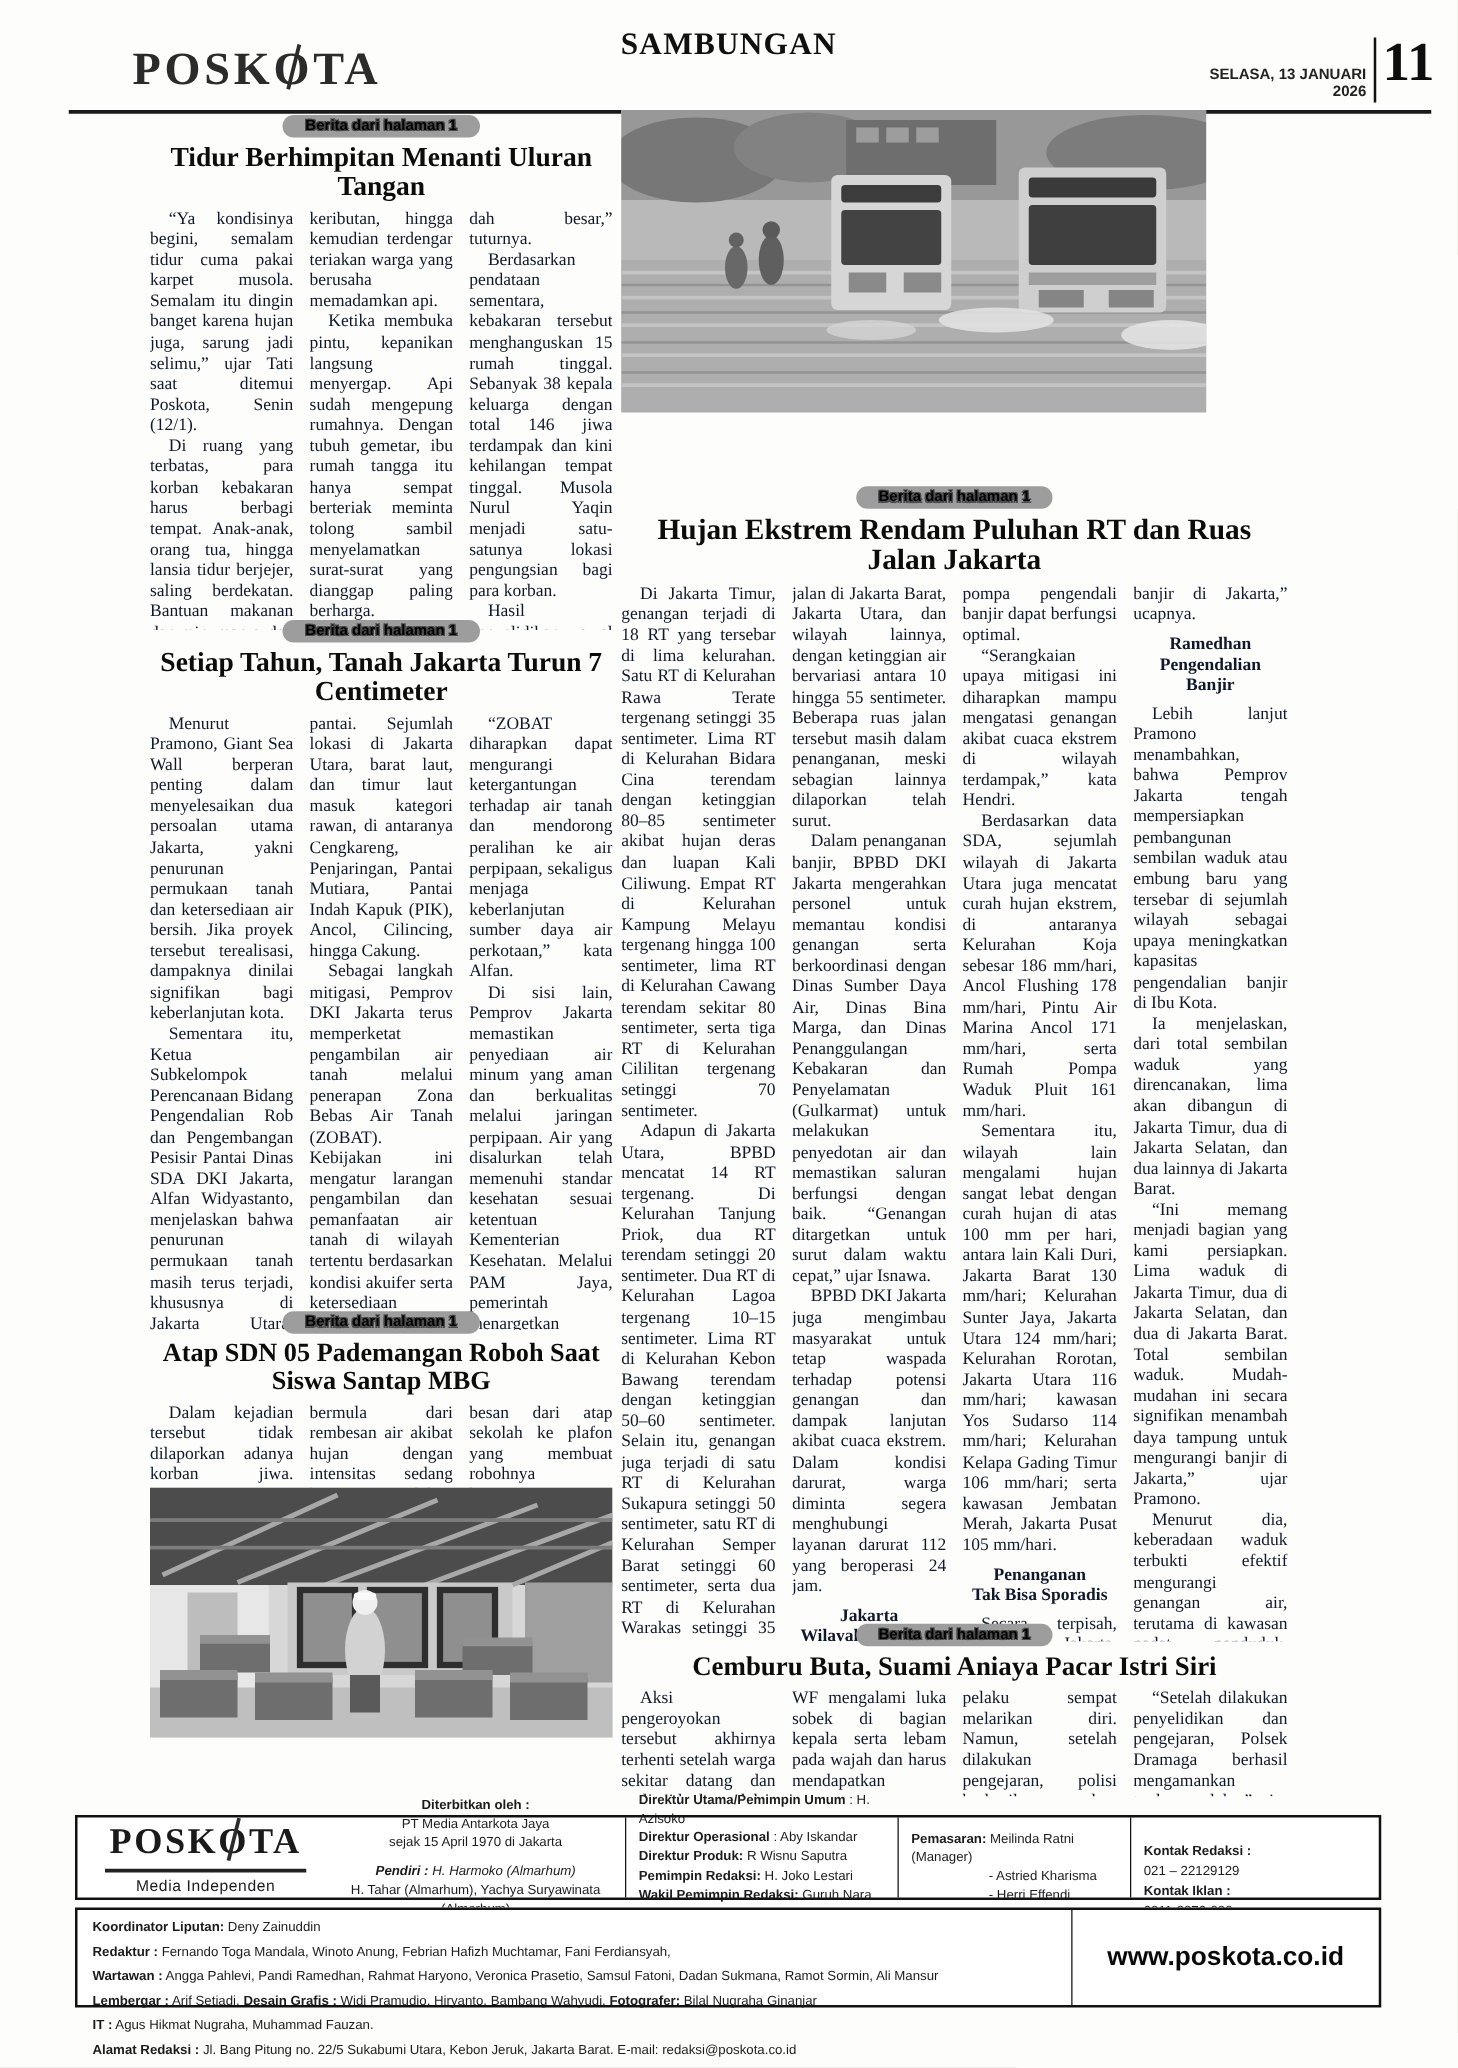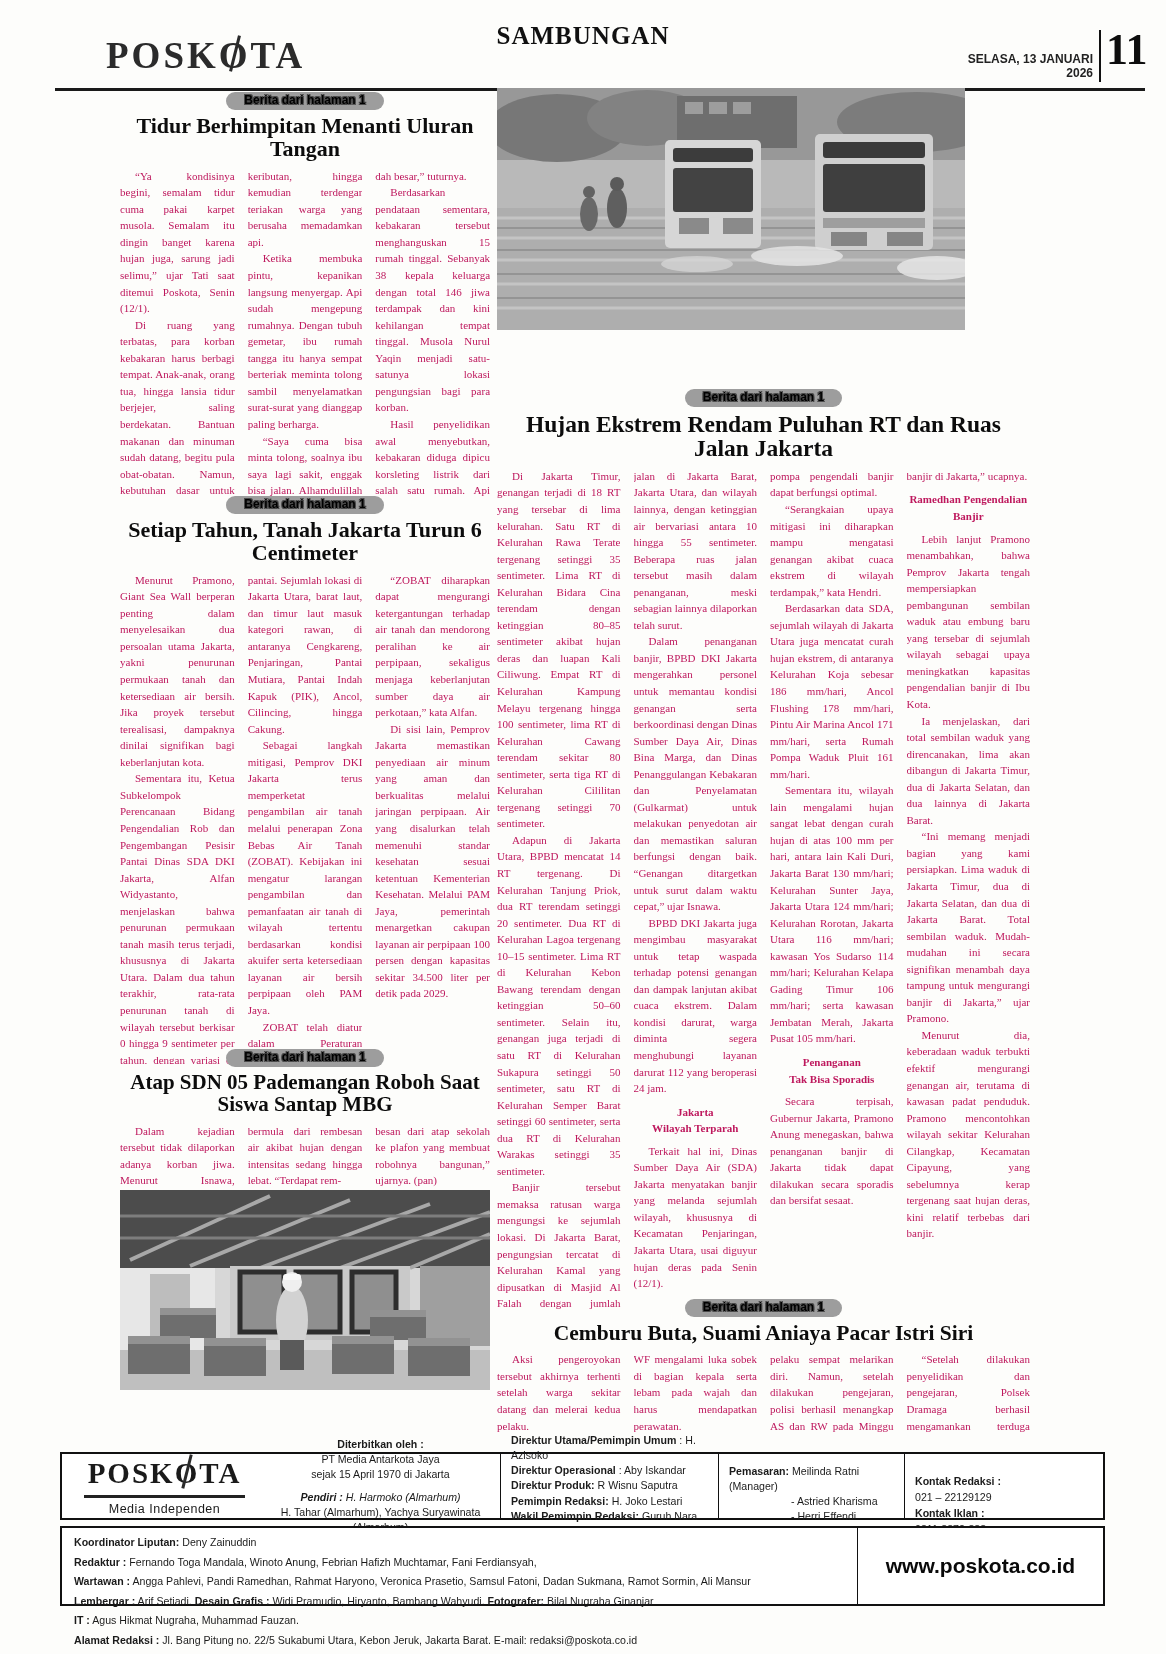--- a/index.html
+++ b/index.html
@@ -25,21 +25,21 @@
   .tagrow{display:flex;justify-content:center;margin-bottom:5px;}
   .tagrow span{background:#9d9d9d;color:#000000;font-family:"Liberation Sans",sans-serif;
                font-weight:bold;font-size:12px;padding:1px 18px 3px;border-radius:10px;
                text-shadow:1px 1px 0 #4a4a4a,-1px -1px 0 #4a4a4a,1px -1px 0 #4a4a4a,-1px 1px 0 #4a4a4a;}
   .article h2{margin:0 0 7px;text-align:center;font-weight:bold;color:#0c0c0c;line-height:1.04;}
   #a1 h2,#a3 h2{font-size:22px;}
   #a4 h2{font-size:21px;}
   #a2 h2{font-size:23.5px;}
   #a5 h2{font-size:21.5px;}
   .cols{display:flex;gap:13px;}
-  .col{flex:1;overflow:hidden;text-align:justify;font-size:11px;line-height:16.55px;color:#be185d;}
+  .col{flex:1;overflow:hidden;text-align:justify;font-size:14px;line-height:16.55px;color:#0f172a;}
   .col p.para{margin:0;text-indent:15px;}
   .col p.para.cont{text-indent:0;}
   .col p.subhead{margin:7px 0 6px;text-align:center;font-weight:bold;white-space:pre-line;text-indent:0;}
   #a1 .cols{height:336px;}
   #a2 .cols{height:845px;}
   #a3 .cols{height:492px;}
   #a4 .cols{height:84px;}
   #a5 .cols{height:86px;}
 
   
@@ -185,21 +185,21 @@
           <p class="para">“Ini memang menjadi bagian yang kami persiapkan. Lima waduk di Jakarta Timur, dua di Jakarta Selatan, dan dua di Jakarta Barat. Total sembilan waduk. Mudah-mudahan ini secara signifikan menambah daya tampung untuk mengurangi banjir di Jakarta,” ujar Pramono.</p>
           <p class="para">Menurut dia, keberadaan waduk terbukti efektif mengurangi genangan air, terutama di kawasan padat penduduk. Pramono mencontohkan wilayah sekitar Kelurahan Cilangkap, Kecamatan Cipayung, yang sebelumnya kerap tergenang saat hujan deras, kini relatif terbebas dari banjir.</p>
         </div>
     </div>
   </div>
 
   <div class="article" id="a3" style="left:120px;top:496px;width:370px;">
     <div class="tagrow">
         <span>Berita dari halaman 1</span>
       </div>
-    <h2>Setiap Tahun, Tanah Jakarta Turun 6 Centimeter</h2>
+    <h2>Setiap Tahun, Tanah Jakarta Turun 7 Centimeter</h2>
     <div class="cols">
       <div class="col">
           <p class="para">Menurut Pramono, Giant Sea Wall berperan penting dalam menyelesaikan dua persoalan utama Jakarta, yakni penurunan permukaan tanah dan ketersediaan air bersih. Jika proyek tersebut terealisasi, dampaknya dinilai signifikan bagi keberlanjutan kota.</p>
           <p class="para">Sementara itu, Ketua Subkelompok Perencanaan Bidang Pengendalian Rob dan Pengembangan Pesisir Pantai Dinas SDA DKI Jakarta, Alfan Widyastanto, menjelaskan bahwa penurunan permukaan tanah masih terus terjadi, khususnya di Jakarta Utara. Dalam dua tahun terakhir, rata-rata penurunan tanah di wilayah tersebut berkisar 0 hingga 9 sentimeter per tahun, dengan variasi di setiap kawasan.</p>
         </div>
       <div class="col">
           <p class="para cont">pantai. Sejumlah lokasi di Jakarta Utara, barat laut, dan timur laut masuk kategori rawan, di antaranya Cengkareng, Penjaringan, Pantai Mutiara, Pantai Indah Kapuk (PIK), Ancol, Cilincing, hingga Cakung.</p>
           <p class="para">Sebagai langkah mitigasi, Pemprov DKI Jakarta terus memperketat pengambilan air tanah melalui penerapan Zona Bebas Air Tanah (ZOBAT). Kebijakan ini mengatur larangan pengambilan dan pemanfaatan air tanah di wilayah tertentu berdasarkan kondisi akuifer serta ketersediaan layanan air bersih perpipaan oleh PAM Jaya.</p>
           <p class="para">ZOBAT telah diatur dalam Peraturan Gubernur DKI Jakarta Nomor 93 Tahun 2021 dan mencakup sembilan kawasan serta 12 ruas jalan yang dilarang menggunakan air tanah. Area jalan tersebut antara lain Jalan Jenderal Sudirman, MH Thamrin, Gatot Subroto, RE Martadinata, Yos Sudarso, hingga Jalan Raya Bogor pada ruas tertentu.</p>
         </div>

